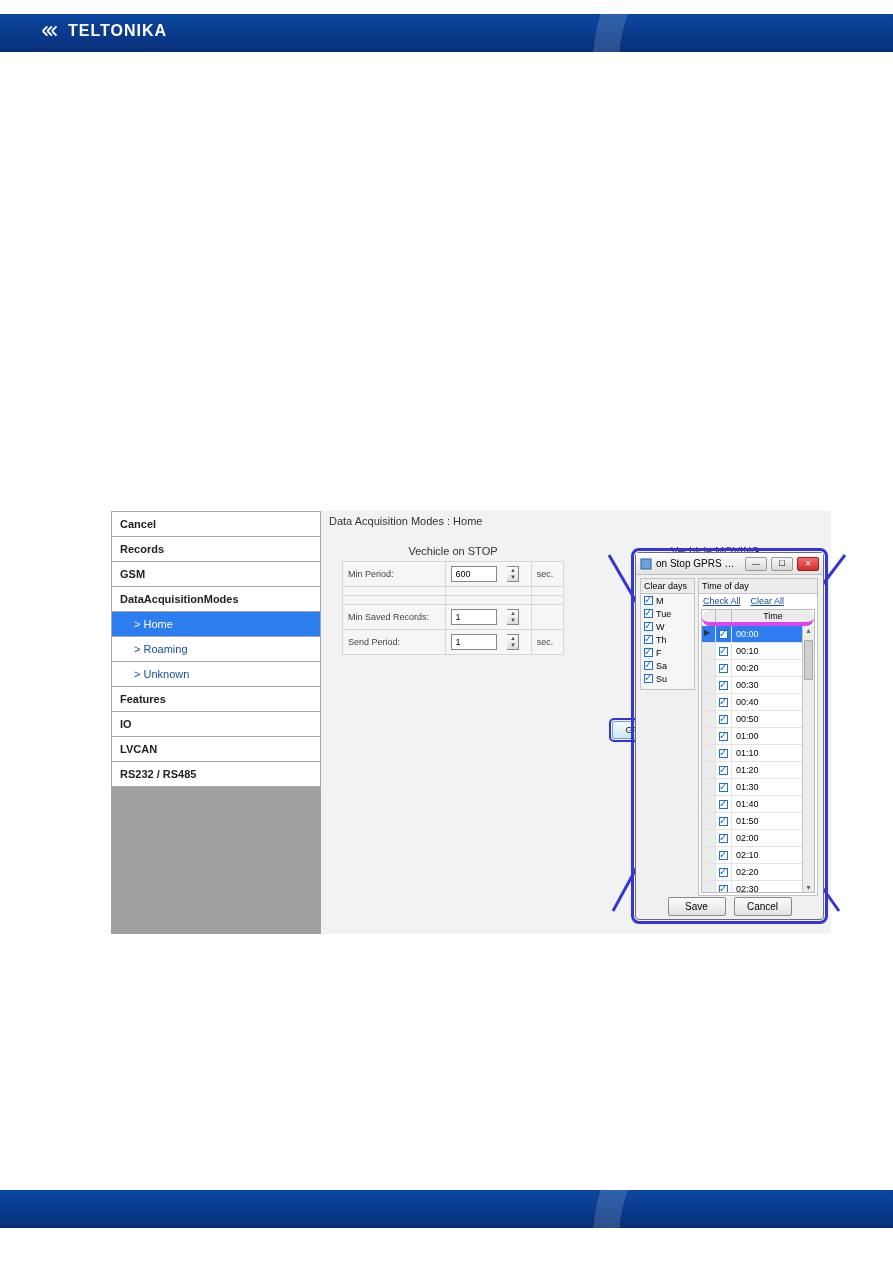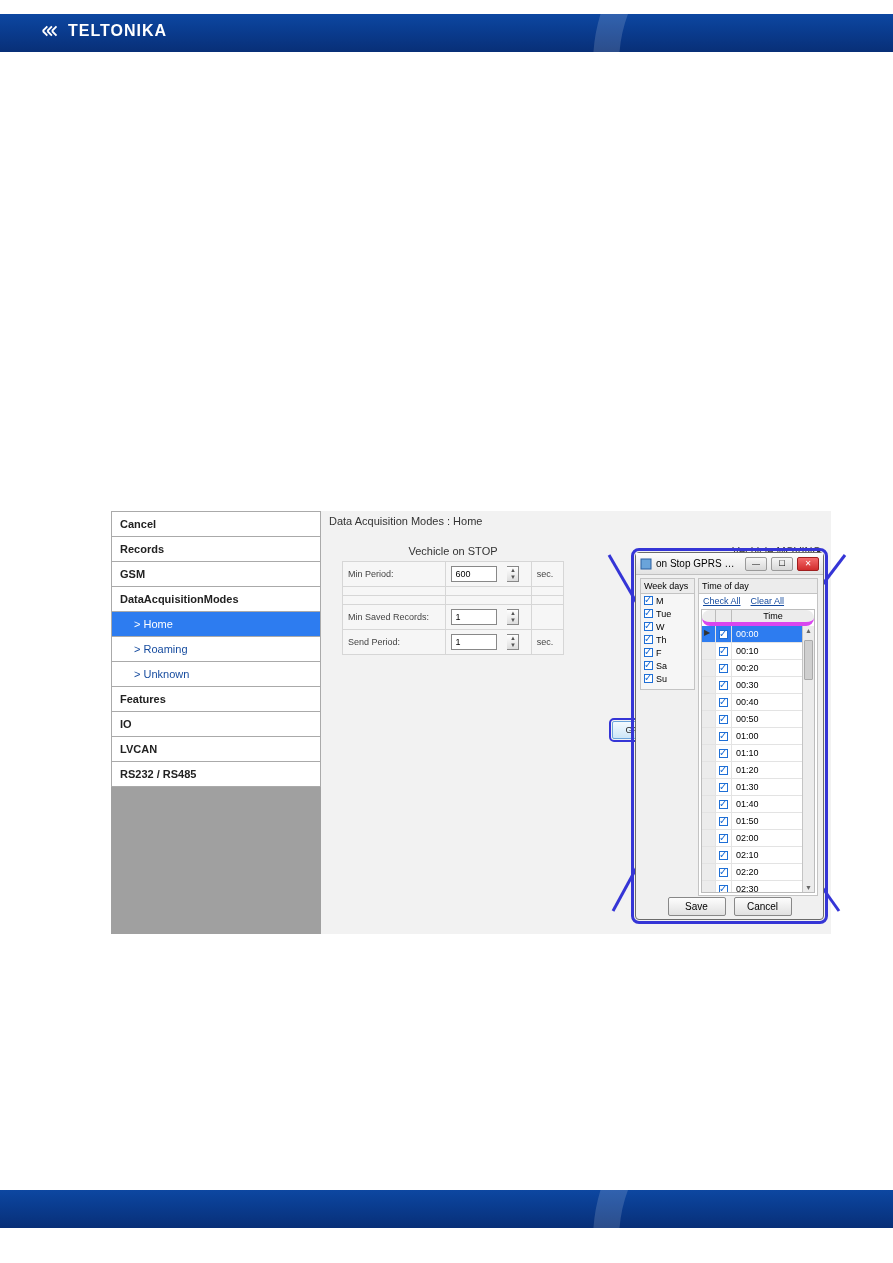--- a/index.html
+++ b/index.html
@@ -30,21 +30,21 @@
   .tbl-stop td { border: 1px solid #d6d6d6; font-size: 9px; padding: 4px 5px; vertical-align: middle; }
   .tbl-stop td.lab { width: 96px; color: #444; }
   .tbl-stop td.val { width: 70px; }
   .tbl-stop td.unit { width: 30px; color: #444; }
   .spin-wrap { display: flex; align-items: center; gap: 10px; }
   .spin-input { width: 46px; height: 16px; border: 1px solid #888; font-size: 9px; padding-left: 3px; }
   .spin-btns { width: 12px; height: 16px; border: 1px solid #888; border-left: none; background: linear-gradient(#fff,#ddd); display: flex; flex-direction: column; }
   .spin-btns span { flex:1; font-size: 6px; line-height: 7px; text-align: center; color: #555; }
 
   .move-col { position: absolute; left: 350px; top: 34px; width: 150px; }
-  .move-cap { font-size: 11px; color: #333; text-align: right; margin-bottom: 2px; }
+  .move-cap { font-size: 11px; color: #333; text-align: left; margin-bottom: 2px; }
   .move-row { border: 1px solid #d6d6d6; height: 20px; font-size: 9px; color: #444; padding: 0 5px; display: flex; align-items: center; margin-bottom: -1px; background: #f6f6f6; }
 
   .gprs-btn { position: absolute; left: 291px; top: 210px; width: 100px; height: 18px; background: linear-gradient(#f4fbff,#cde6f7); border: 1px solid #6aa4da; border-radius: 2px; font-size: 9px; display: flex; align-items: center; justify-content: center; color: #222; outline: 2px solid #3535d6; outline-offset: 1px; cursor: pointer; }
 
   .callout { position: absolute; pointer-events: none; stroke: #3535d6; stroke-width: 3; fill: none; }
 
   .dialog { position: absolute; left: 524px; top: 41px; width: 189px; height: 368px; background: #f0f0f0; border: 1px solid #6b6b6b; outline: 3px solid #3535d6; outline-offset: 1px; border-radius: 4px; }
   .dlg-title { height: 22px; background: linear-gradient(#fdfdfd,#e3e3e3); border-bottom: 1px solid #c0c0c0; display: flex; align-items: center; font-size: 10px; padding: 0 4px; gap: 4px; }
   .dlg-title .t { flex: 1; overflow: hidden; white-space: nowrap; text-overflow: ellipsis; }
   .win-btn { width: 22px; height: 14px; background: linear-gradient(#f6f6f6,#d8d8d8); border: 1px solid #9a9a9a; border-radius: 2px; display: flex; align-items: center; justify-content: center; font-size: 8px; }
@@ -202,21 +202,21 @@
         <svg width="12" height="12" viewBox="0 0 12 12">
             <rect x="1" y="1" width="10" height="10" fill="#6aa4da" stroke="#2b5fa0"></rect>
           </svg>
         <span class="t">on Stop GPRS Wee...</span>
         <div class="win-btn">—</div>
         <div class="win-btn">☐</div>
         <div class="win-btn close">✕</div>
       </div>
       <div class="dlg-body">
         <div class="grp-week">
-          <div class="hdr">Week days</div>
+          <div class="hdr">Clear days</div>
           <div class="row">
               <span class="chk checked"></span>
               <span>M</span>
             </div>
           <div class="row">
               <span class="chk checked"></span>
               <span>Tue</span>
             </div>
           <div class="row">
               <span class="chk checked"></span>

